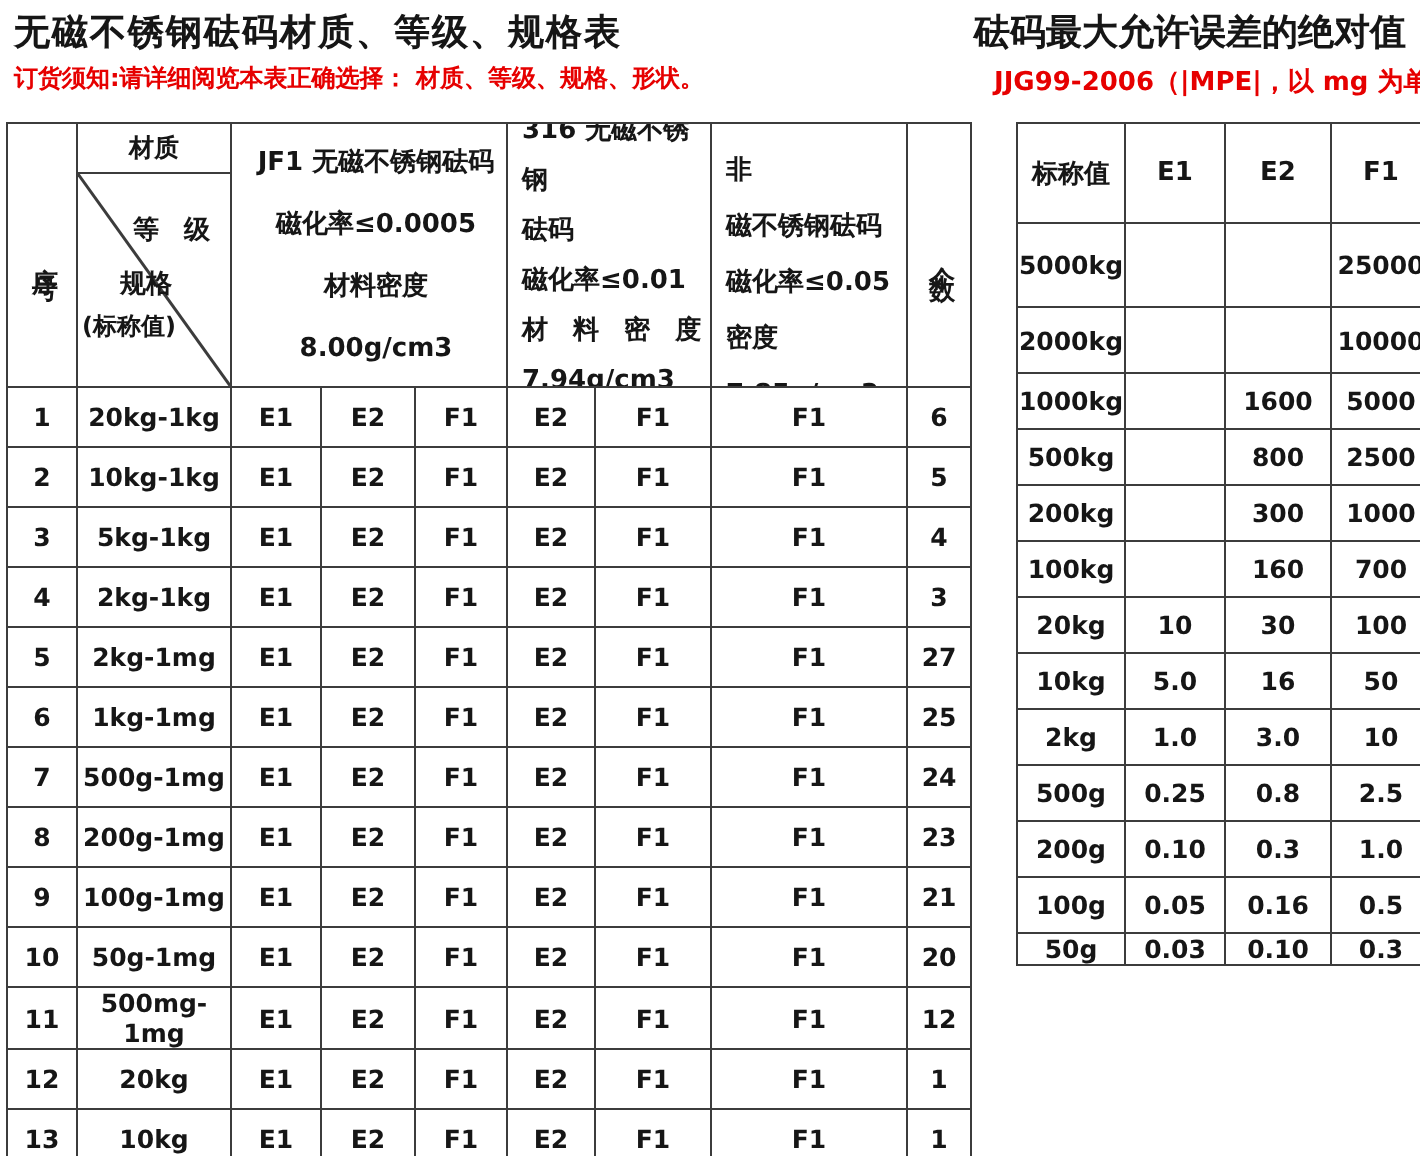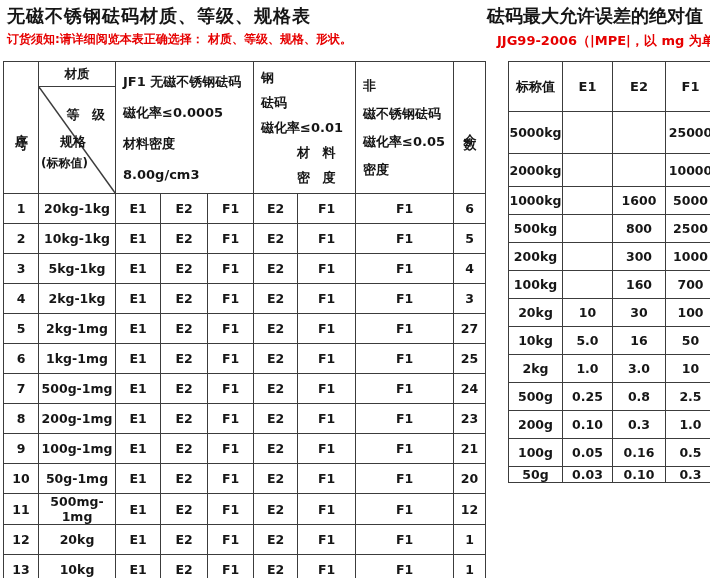--- a/index.html
+++ b/index.html
@@ -81,24 +81,24 @@
     text-align: left !important;
   }
   .mat-inner {
     display: flex;
     flex-direction: column;
     justify-content: center;
     height: 131px;
     padding-left: 7px;
     font-size: 13px;
   }
-  .mat-inner.jf1 div { line-height: 31px; }
+  .mat-inner.jf1 div { line-height: 31px; text-align: center; }
   .mat-inner.s316 div { line-height: 25px; }
   .mat-inner.cr div  { line-height: 28px; }
-  .spaced { letter-spacing: 4px; margin-left: 36px; }
+  .spaced { letter-spacing: 4px; }
 
   
   #right-table { left: 508px; top: 61px; width: 207px; }
   #right-table thead tr { height: 50px; }
   #right-table td { font-size: 12.5px; }
   #right-table thead td { font-size: 13px; }
 </style>
 </head>
 <body>
 

